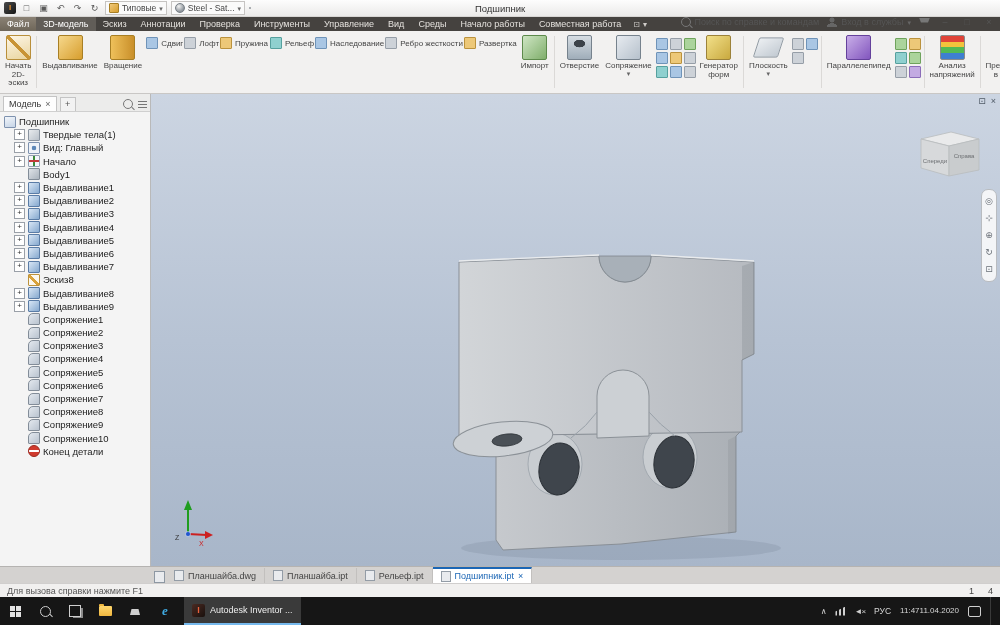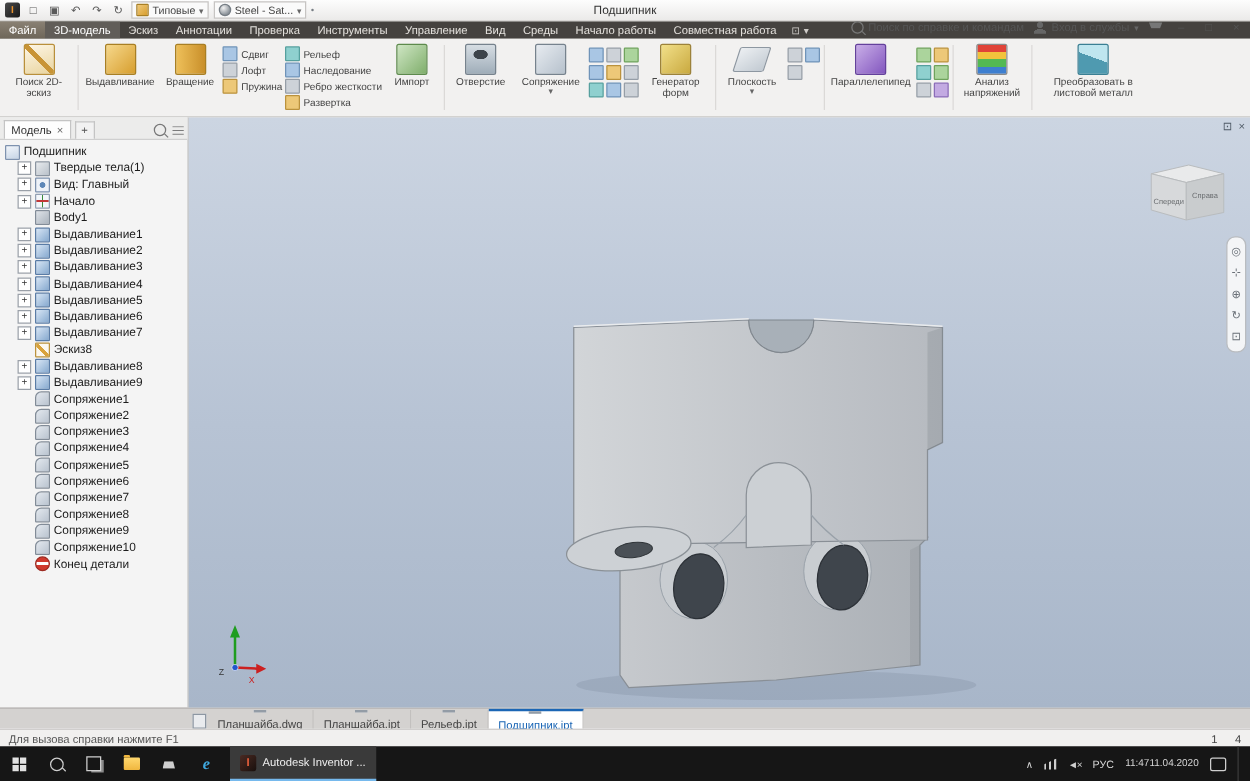--- a/index.html
+++ b/index.html
@@ -35,21 +35,21 @@
   .tab.active{background:#615d58;color:#fff;}
   .tabrow .tr-ico{display:flex;align-items:center;gap:3px;padding:0 5px;color:#cfccc8;font-size:8px;}
 
   
   .ribbon{height:58px;background:#f2f1f0;border-bottom:1px solid #c9c7c5;display:flex;align-items:stretch;padding:2px 3px;gap:2px;flex:0 0 auto;}
   .rsep{width:1px;background:#dbd9d7;margin:3px 1px;flex:0 0 auto;}
   .bigbtn{display:flex;flex-direction:column;align-items:center;font-size:8px;color:#444;text-align:center;line-height:1.08;padding:2px 2px 0 2px;}
   .bigbtn .bico{width:23px;height:23px;border-radius:2px;margin-bottom:2px;flex:0 0 auto;}
   .blabel{max-width:100%;}
   .w52{width:52px;} .w44{width:44px;} .w40{width:40px;} .w48{width:48px;} .w56{width:56px;} .w64{width:64px;} .w88{width:88px;}
-  .smallcol{display:flex;flex-direction:column;gap:1px;padding-top:4px;}
+  .smallcol{display:flex;gap:1px;padding-top:4px;}
   .smallbtn{display:flex;align-items:center;gap:3px;font-size:8px;color:#444;height:12px;white-space:nowrap;}
   .sico{width:10px;height:10px;border-radius:1px;flex:0 0 auto;}
   .icongrid{display:grid;grid-template-columns:repeat(3,12px);grid-auto-rows:12px;gap:2px;padding-top:5px;align-content:start;}
   .icongrid2{display:grid;grid-template-columns:repeat(2,12px);grid-auto-rows:12px;gap:2px;padding-top:5px;align-content:start;}
   .i-sketch2d{background:linear-gradient(45deg,transparent 44%,#c89436 44% 56%,transparent 56%),linear-gradient(160deg,#fdf6e6,#e9d49e);border:1px solid #b98f3a;}
   .i-extrude{background:linear-gradient(135deg,#f6d88c,#d79e2e);border:1px solid #a87f24;}
   .i-revolve{background:linear-gradient(90deg,#eec05a,#c98f2a);border:1px solid #a87f24;border-radius:9px/13px;}
   .i-hole{background:radial-gradient(ellipse 6px 4px at 50% 33%,#3c434a 90%,transparent),linear-gradient(180deg,#d6dde3,#9fadb9);border:1px solid #76828d;}
   .i-fillet{background:linear-gradient(135deg,#e7ebf0,#b6c1cc);border:1px solid #76828d;border-top-left-radius:12px;}
   .i-shapegen{background:linear-gradient(135deg,#f2e08a,#c9a93f);border:1px solid #9c823a;border-radius:3px 10px 3px 10px;}
@@ -96,21 +96,21 @@
   .viewport{position:relative;flex:1;background:linear-gradient(180deg,#ccd5e2 0%,#b7c3d4 52%,#a8b6c9 100%);min-width:0;}
   .viewport svg{position:absolute;inset:0;}
   .vp-corner{position:absolute;top:2px;right:4px;display:flex;gap:5px;color:#4f5a66;font-size:9px;}
   .navbar{position:absolute;top:95px;right:3px;width:14px;background:rgba(250,250,250,.88);border:1px solid #b9bcc0;border-radius:7px;display:flex;flex-direction:column;align-items:center;gap:8px;padding:7px 0;font-size:9px;color:#6a7078;}
   .navbar span{line-height:9px;}
 
   
   .doctabs{height:16px;background:#d4d2d0;border-top:1px solid #b5b3b1;display:flex;align-items:flex-end;padding-left:152px;flex:0 0 auto;}
   .dt-home{width:14px;height:13px;display:flex;align-items:center;justify-content:center;}
   .dt-home i{width:9px;height:10px;background:#e9ebee;border:1px solid #8d97a2;display:block;}
-  .dtab{height:15px;display:flex;align-items:center;gap:4px;padding:0 8px;font-size:9px;color:#444;border-right:1px solid #c2c0be;background:#d4d2d0;white-space:nowrap;flex-direction:column;}
+  .dtab{height:15px;display:flex;align-items:center;gap:4px;padding:0 8px;font-size:9px;color:#444;border-right:1px solid #c2c0be;background:#d4d2d0;white-space:nowrap;}
   .dtab .dico{width:8px;height:9px;background:#e9ebee;border:1px solid #939ca6;}
   .dtab.active{background:#ffffff;color:#1b66b5;border-top:2px solid #1b66b5;height:14px;}
   .dt-close::before{content:"×";color:#1b66b5;font-size:9px;}
 
   
   .statusbar{height:13px;background:#f1f0ef;border-top:1px solid #d0cecd;display:flex;align-items:center;font-size:9px;color:#555;padding:0 7px;flex:0 0 auto;}
   .sb-right{margin-left:auto;display:flex;gap:14px;color:#444;}
 
   
   .taskbar{height:28px;background:#161616;display:flex;align-items:center;color:#ddd;flex:0 0 auto;}
@@ -189,21 +189,21 @@
     <div class="tab">Совместная работа</div>
     <div class="tr-ico">
         <span>⊡</span>
         <span>▾</span>
       </div>
   </div>
 
   <div class="ribbon">
     <div class="bigbtn w52">
       <span class="bico i-sketch2d"></span>
-      <span class="blabel">Поиск 2D-эскиз</span>
+      <span class="blabel">Начать 2D-эскиз</span>
     </div>
     <div class="rsep"></div>
     <div class="bigbtn w56">
       <span class="bico i-extrude"></span>
       <span class="blabel">Выдавливание</span>
     </div>
     <div class="bigbtn w44">
       <span class="bico i-revolve"></span>
       <span class="blabel">Вращение</span>
     </div>

